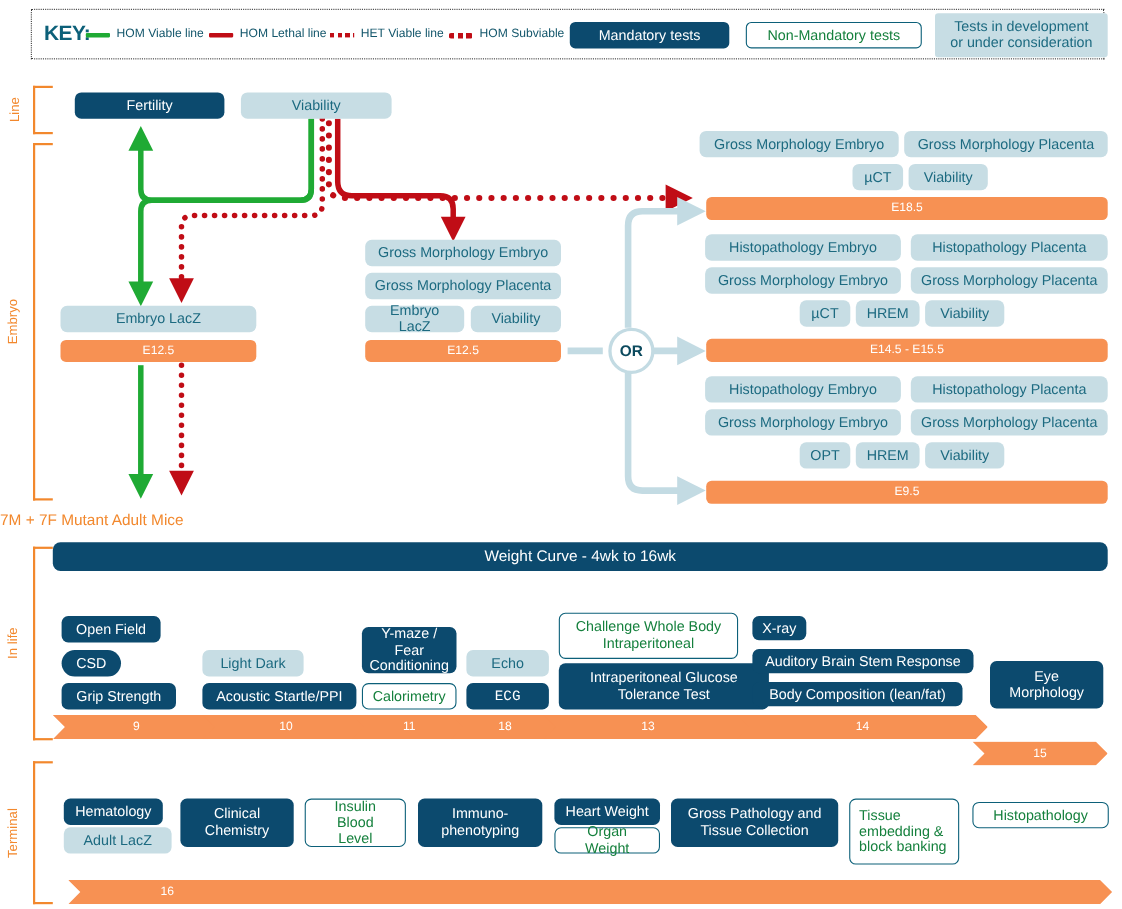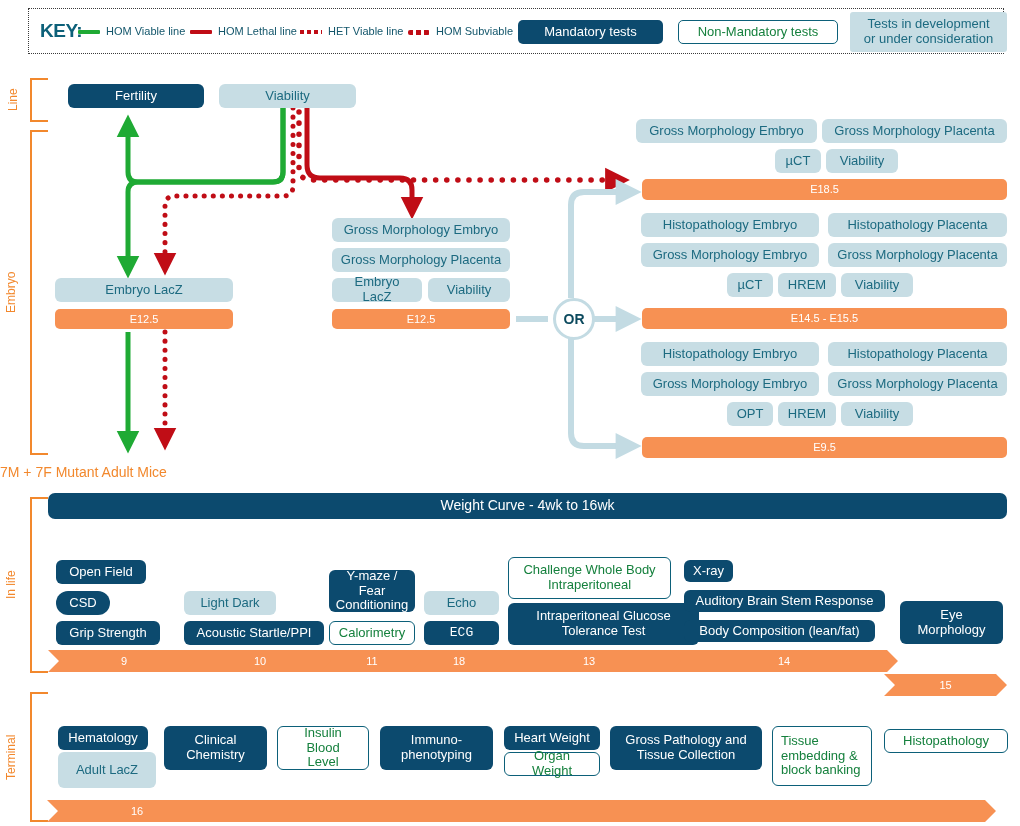--- a/index.html
+++ b/index.html
@@ -219,21 +219,21 @@
     <span>13</span>
   </div>
 <div class="chev mid" style="left:670px;top:650px;width:228px;text-align:right;">
     <span>14</span>
   </div>
 <div class="chev mid" style="left:884px;top:650px;width:123px;margin-top:24px;">
     <span>15</span>
   </div>
 
 <div class="pill mand" style="left:58px;top:726px;width:90px;height:24px;text-align:center;">Hematology</div>
-<div class="pill dev" style="left:58px;top:752px;width:98px;height:36px;">Adult LacZ</div>
+<div class="pill dev" style="left:58px;top:752px;width:98px;height:24px;">Adult LacZ</div>
 
 <div class="pill mand" style="left:164px;top:726px;width:103px;height:44px;">Clinical
 Chemistry</div>
 
 <div class="pill nonmand" style="left:277px;top:726px;width:92px;height:44px;">Insulin Blood
 Level</div>
 
 <div class="pill mand" style="left:380px;top:726px;width:113px;height:44px;">Immuno-
 phenotyping</div>
 
@@ -242,15 +242,15 @@
 
 <div class="pill mand" style="left:610px;top:726px;width:152px;height:44px;">Gross Pathology and
 Tissue Collection</div>
 
 <div class="pill nonmand" style="left:772px;top:726px;width:100px;height:60px;text-align:left;justify-content:flex-start;">Tissue
 embedding &amp;
 block banking</div>
 
 <div class="pill nonmand" style="left:884px;top:729px;width:124px;height:24px;">Histopathology</div>
 
-<div class="chev term" style="left:47px;top:800px;width:949px;text-align:center;">
+<div class="chev term" style="left:62px;top:800px;width:949px;text-align:center;">
     <span style="position:absolute;left:84px;">16</span>
   </div>
 
 </body></html>

